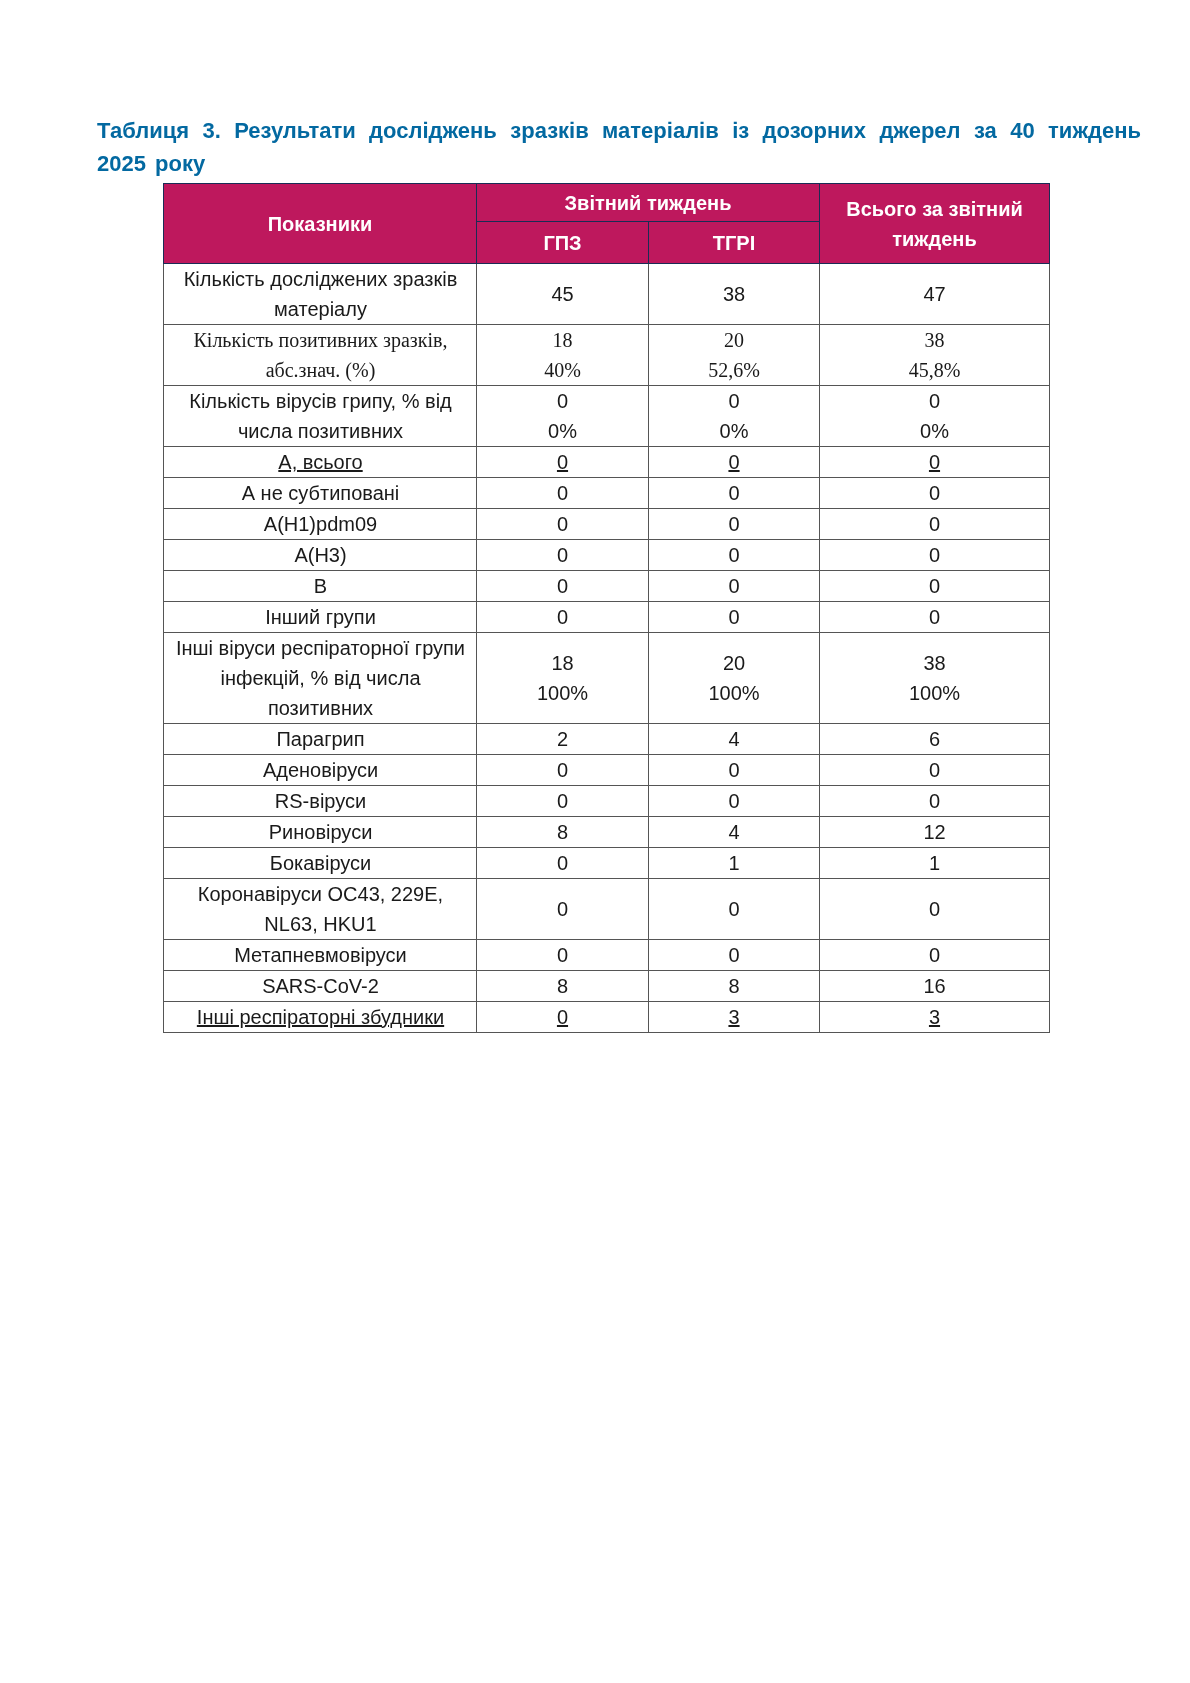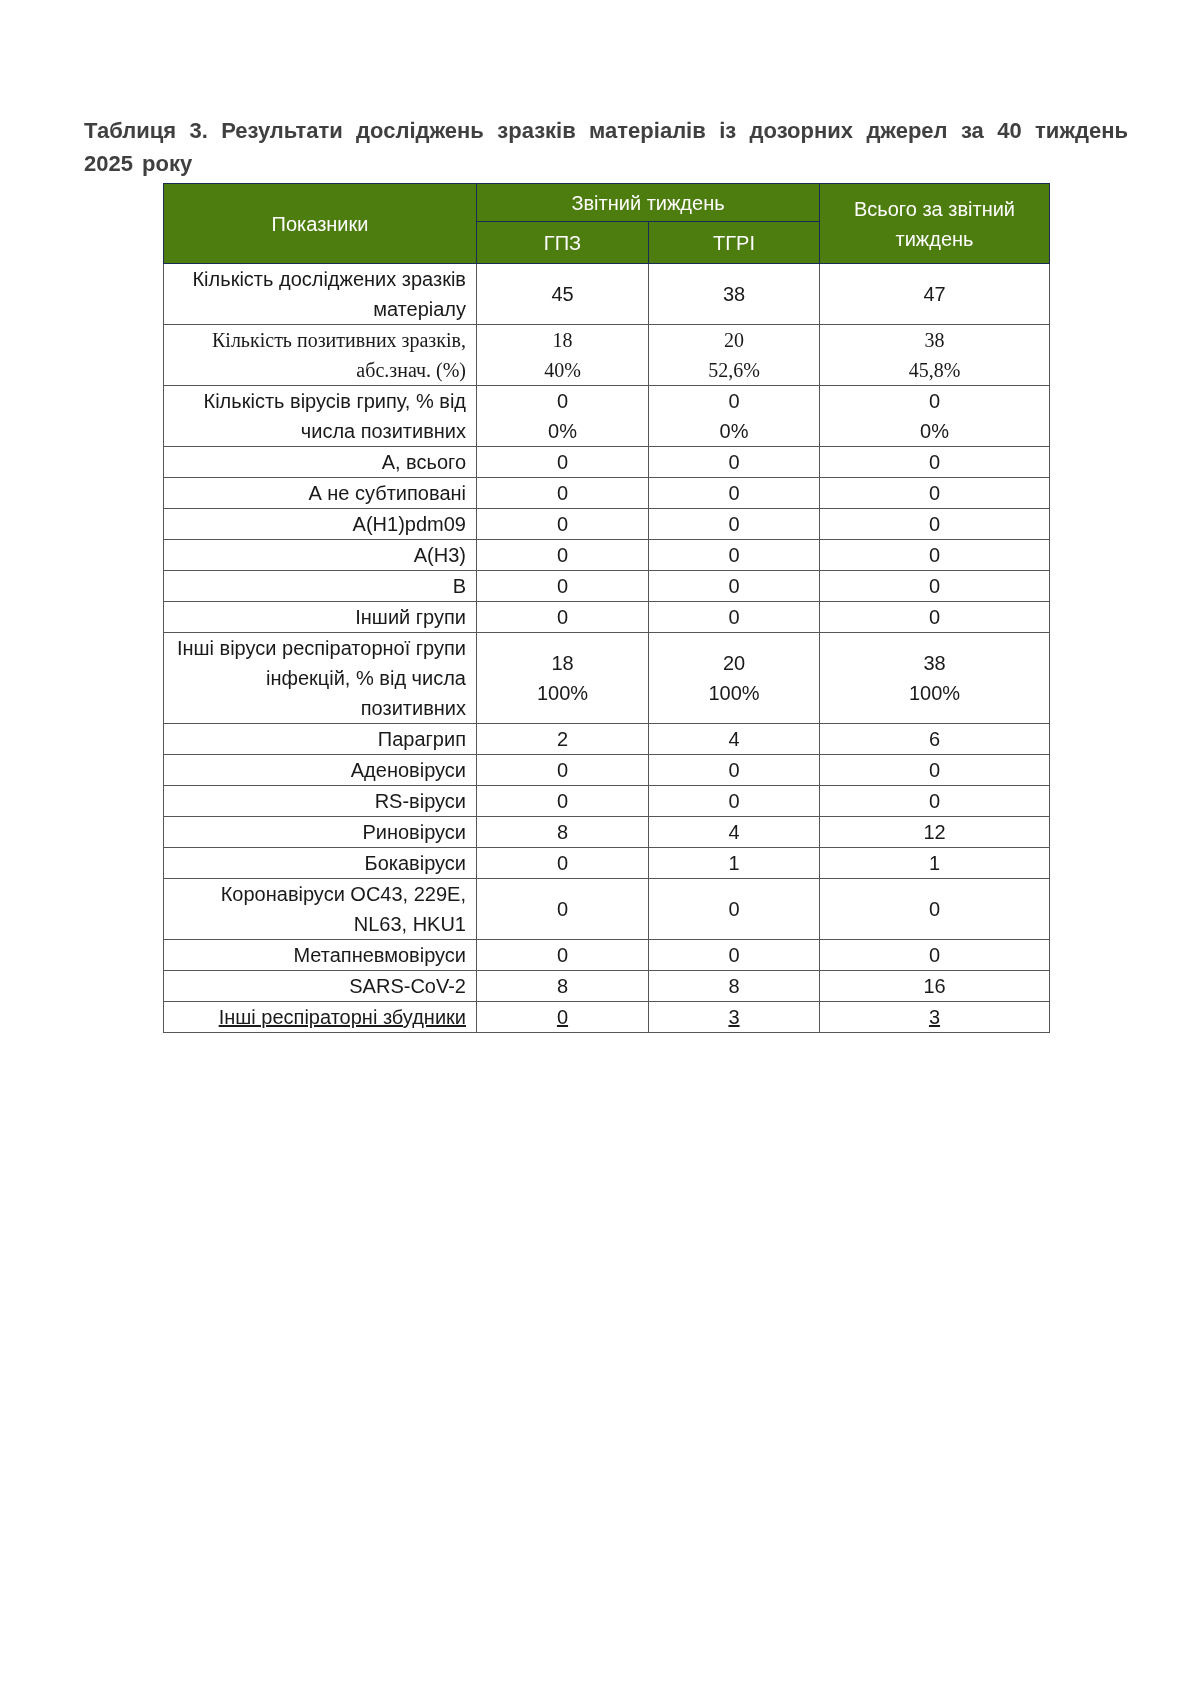--- a/index.html
+++ b/index.html
@@ -1,43 +1,43 @@
 <!DOCTYPE html>
 <html><head>
   <meta charset="utf-8">
   <style>
     html, body { margin: 0; padding: 0; background: #ffffff; }
     body { width: 1190px; height: 1683px; position: relative; overflow: hidden;
            font-family: "Liberation Sans", "DejaVu Sans", sans-serif; }
     .title {
-      position: absolute; left: 84px; top: 114px; width: 1044px;
-      color: #404040; font-weight: bold; font-size: 22px; line-height: 33px;
+      position: absolute; left: 97px; top: 114px; width: 1044px;
+      color: #0369a1; font-weight: bold; font-size: 22px; line-height: 33px;
       text-align: justify; text-align-last: left; word-spacing: 3px;
     }
     table.data {
       position: absolute; left: 163px; top: 183px;
       border-collapse: collapse; table-layout: fixed; width: 886px;
       font-size: 20px; color: #1a1a1a;
     }
     table.data col.c0 { width: 313px; }
     table.data col.c1 { width: 172px; }
     table.data col.c2 { width: 171px; }
     table.data col.c3 { width: 230px; }
     table.data th {
-      background: #4d7c0f; color: #ffffff; font-weight: normal;
+      background: #be185d; color: #ffffff; font-weight: bold;
       border: 1px solid #1a2c55; text-align: center; vertical-align: middle;
       line-height: 30px; padding: 0 6px;
     }
     table.data th.top { height: 37px; }
     table.data th.sub { height: 41px; }
     table.data td {
       border: 1.5px solid #555555; line-height: 30px; padding: 0 10px;
       vertical-align: middle; text-align: center;
     }
-    table.data td.label { text-align: right; padding-left: 11px; }
+    table.data td.label { text-align: center; padding-left: 11px; }
     table.data td .ln { display: block; }
   </style>
 </head>
 <body>
 
 <div class="title">Таблиця 3. Результати досліджень зразків матеріалів із дозорних джерел за 40 тиждень 2025 року</div>
 
 <table class="data">
   <colgroup>
       <col class="c0">
@@ -92,21 +92,21 @@
         </td>
         <td>
           <span class="ln">0</span>
           <span class="ln">0%</span>
         </td>
         <td>
           <span class="ln">0</span>
           <span class="ln">0%</span>
         </td>
       </tr>
-      <tr style="height: 29px;">
+      <tr style="height: 29px; text-decoration: underline;">
         <td class="label">А, всього</td>
         <td>
           <span class="ln">0</span>
         </td>
         <td>
           <span class="ln">0</span>
         </td>
         <td>
           <span class="ln">0</span>
         </td>

